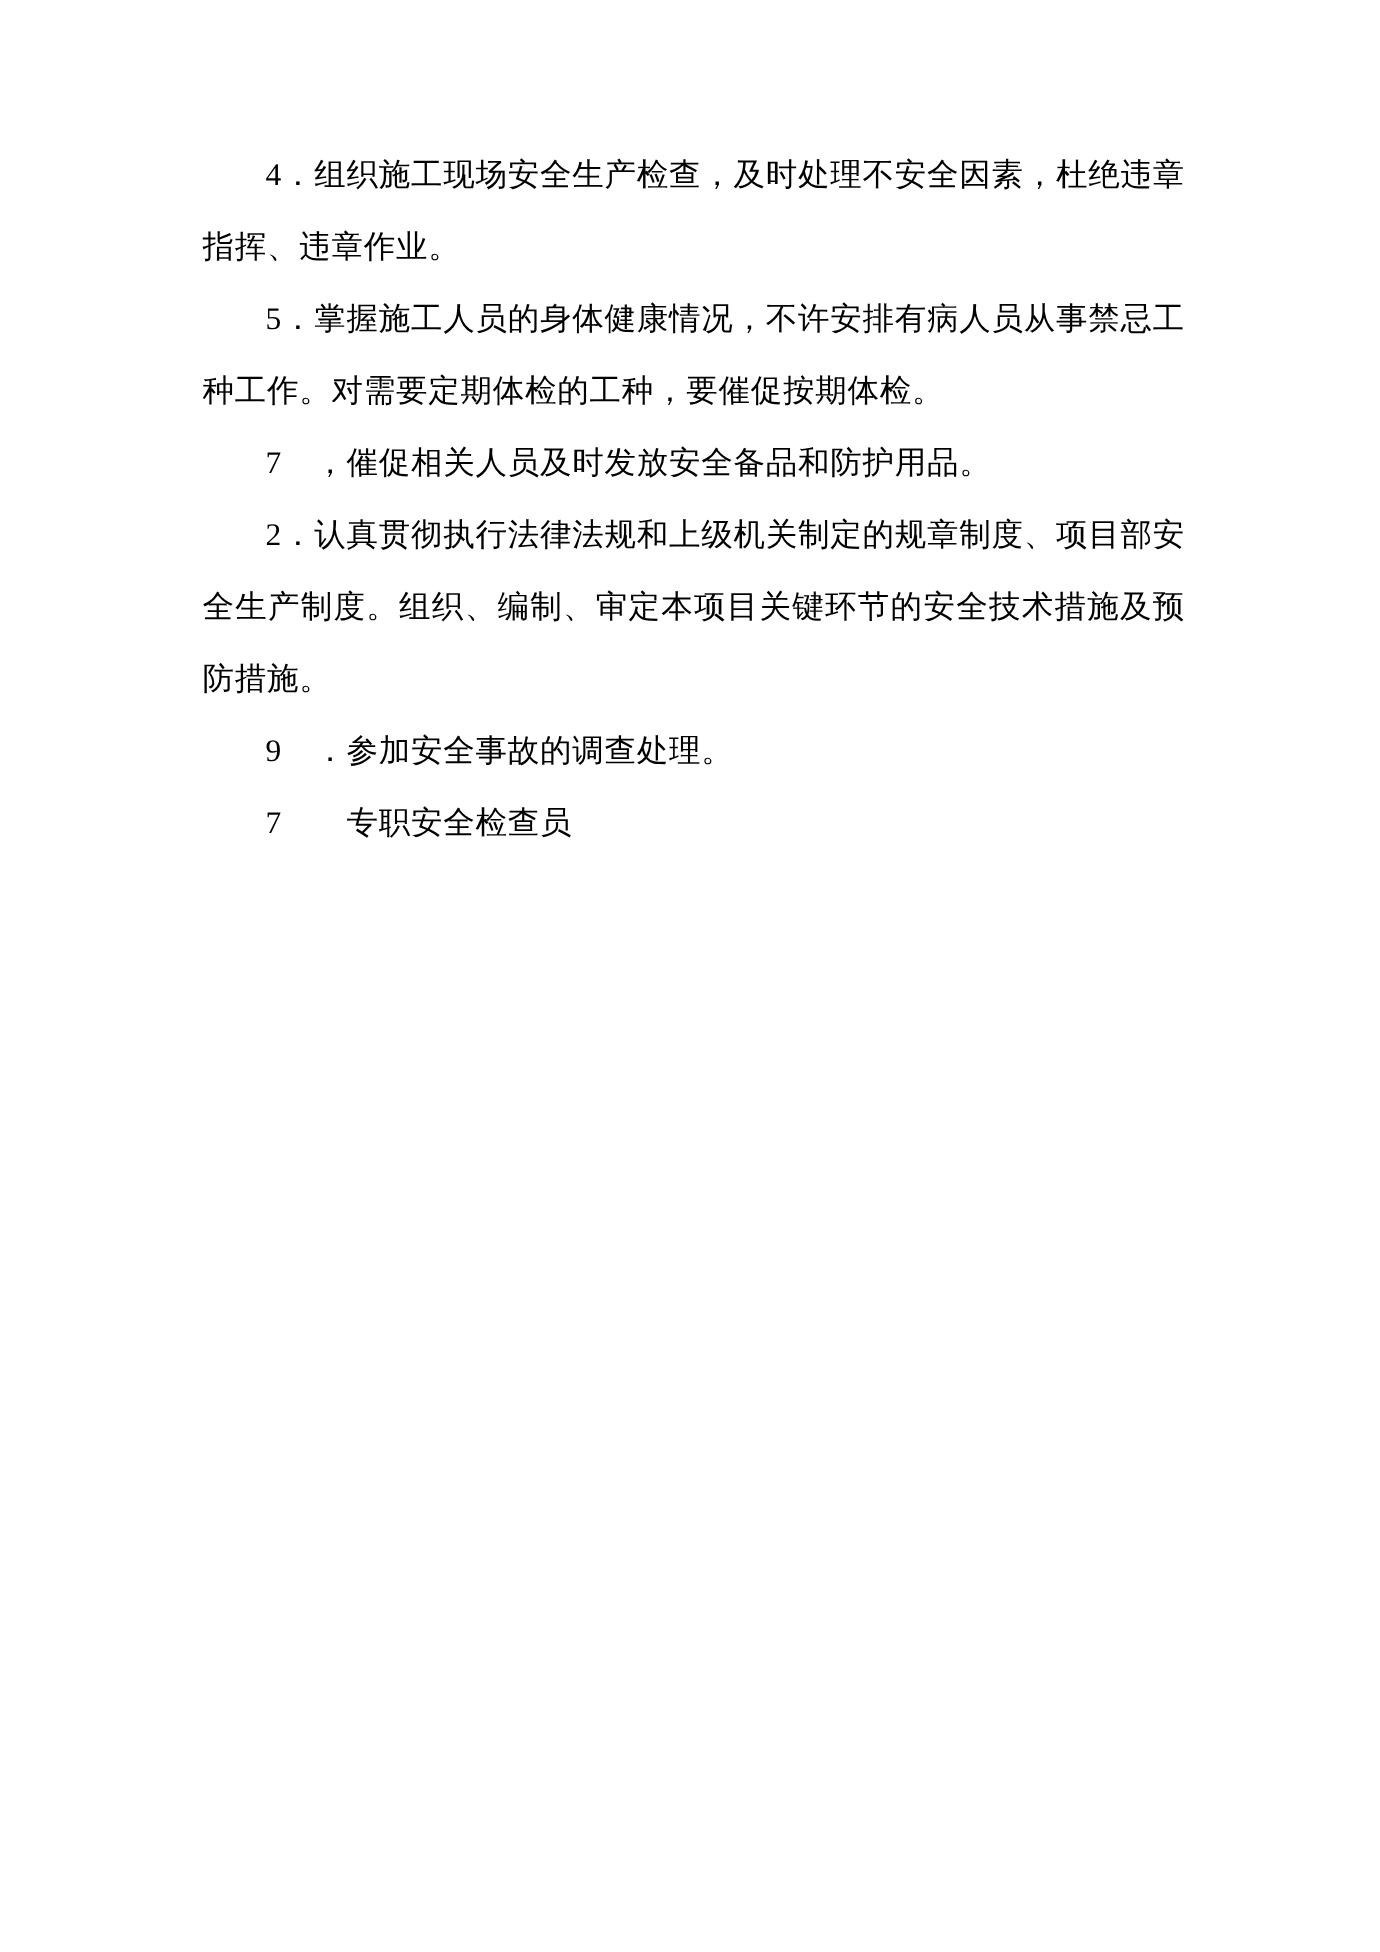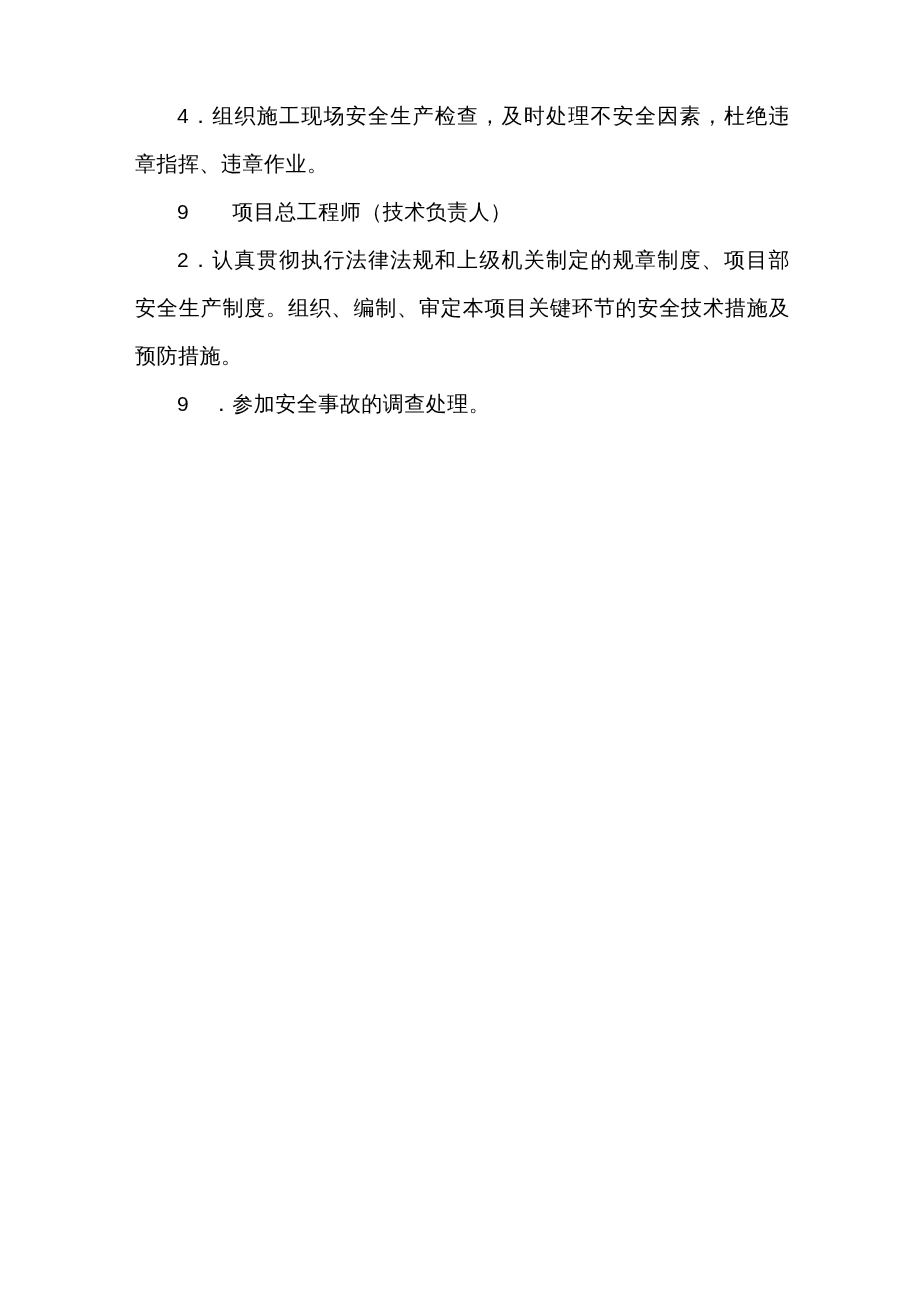--- a/index.html
+++ b/index.html
@@ -11,33 +11,35 @@
     width: 920px;
     height: 1301px;
     background: #ffffff;
     box-sizing: border-box;
     padding: 92px 130px 0 135px;
     overflow: hidden;
   }
   .doc-body p {
     margin: 0;
     padding: 0;
-    font-family: Liberation Sans, sans-serif;
+    font-family: Liberation Serif, serif;
     font-size: 21px;
     line-height: 48px;
     color: #000000;
     text-indent: 2em;
     text-align: justify;
     letter-spacing: 0.5px;
     word-break: break-all;
   }
 </style>
 </head>
 <body>
 
 <div class="page">
   <div class="doc-body">
     <p>4．组织施工现场安全生产检查，及时处理不安全因素，杜绝违章指挥、违章作业。</p>
-    <p>9　　项目总工程师（技术负责人）</p>
+    <p>5．掌握施工人员的身体健康情况，不许安排有病人员从事禁忌工种工作。对需要定期体检的工种，要催促按期体检。</p>
+    <p>7　，催促相关人员及时发放安全备品和防护用品。</p>
     <p>2．认真贯彻执行法律法规和上级机关制定的规章制度、项目部安全生产制度。组织、编制、审定本项目关键环节的安全技术措施及预防措施。</p>
     <p>9　．参加安全事故的调查处理。</p>
+    <p>7　　专职安全检查员</p>
   </div>
 </div>
 
 </body></html>

